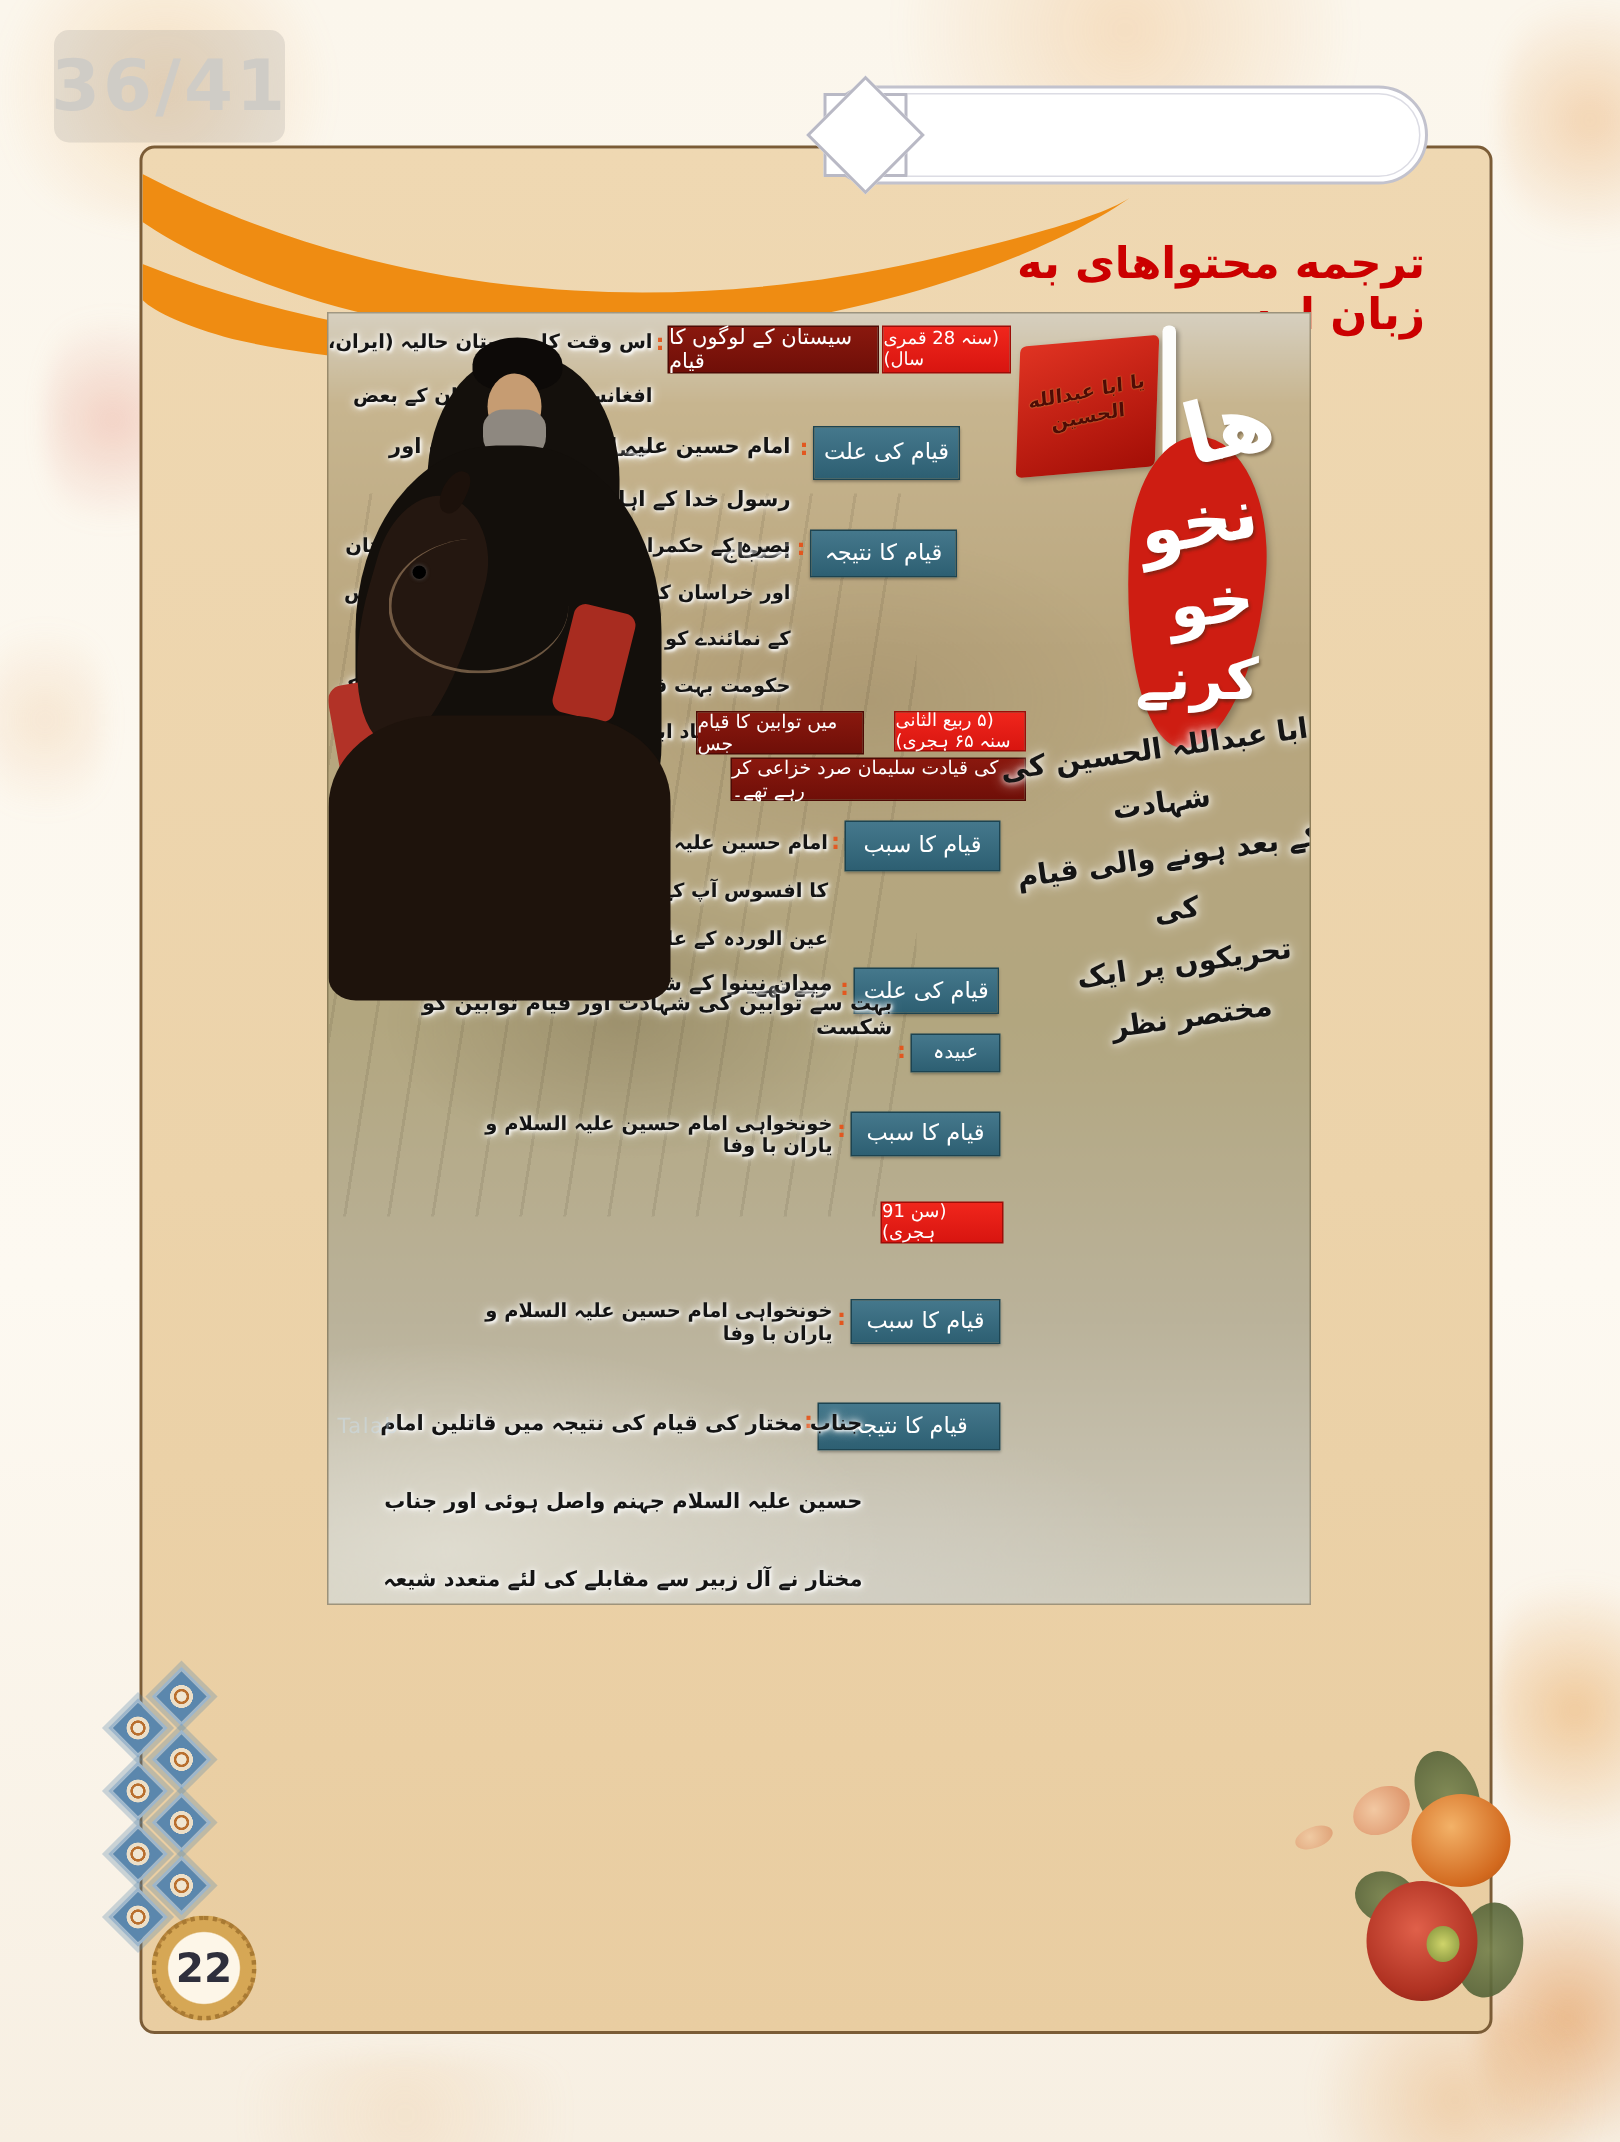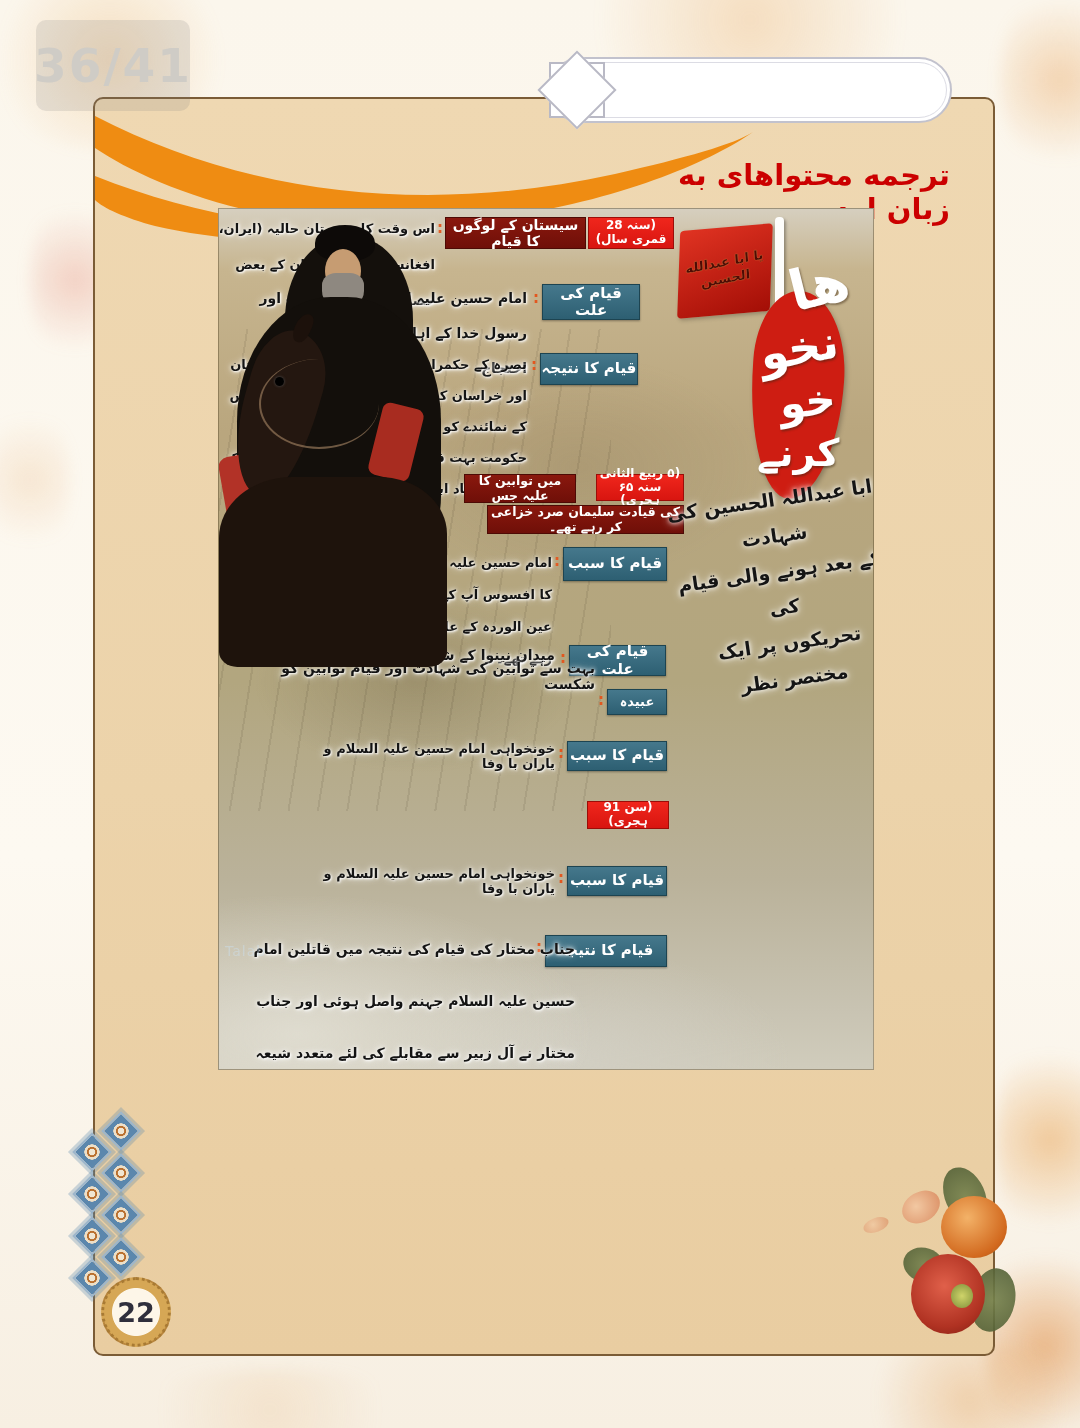--- a/index.html
+++ b/index.html
@@ -7,21 +7,21 @@
   #stage{position:relative;width:1080px;height:1428px;overflow:hidden;
          background:linear-gradient(180deg,#fbf6ec 0%,#fdf9f1 60%,#f7efe2 100%);
          font-family:"DejaVu Sans",sans-serif;}
   .abs{position:absolute;}
   .blob{position:absolute;border-radius:50%;filter:blur(7px);pointer-events:none;}
 
   
   #page{left:93px;top:97px;width:902px;height:1259px;border:2px solid #7b5c36;border-radius:10px;
         background:linear-gradient(180deg,#efd8b2 0%,#ecd3aa 55%,#e9cda1 100%);}
   
-  #counter{left:36px;top:20px;width:154px;height:91px;background:rgba(125,125,125,.18);
+  #counter{left:36px;top:20px;width:154px;height:75px;background:rgba(125,125,125,.18);
            border-radius:10px;color:#cfccc6;font-size:47px;font-weight:bold;
            display:flex;align-items:center;justify-content:center;letter-spacing:2px;}
   
   #banner{left:548px;top:57px;width:404px;height:66px;background:#fff;border:2px solid #c2c2cd;border-radius:34px;}
   #banner:after{content:"";position:absolute;inset:3px;border:1px solid #dcdce4;border-radius:30px;}
   .star{left:549px;top:62px;width:56px;height:56px;background:#fff;border:2px solid #b9b9c5;}
   .star.s2{transform:rotate(45deg);}
   .star.s3{width:44px;height:44px;left:555px;top:68px;border:none;border-radius:50%;}
   
   #title{left:620px;top:158px;width:330px;text-align:right;color:#cb0000;font-size:29px;font-weight:bold;direction:rtl;}
@@ -33,21 +33,21 @@
       radial-gradient(420px 200px at 12% 96%, rgba(225,222,210,.9), rgba(225,222,210,0) 70%),
       radial-gradient(300px 160px at 55% 99%, rgba(210,207,196,.8), rgba(210,207,196,0) 70%),
       radial-gradient(160px 90px at 16% 40%, rgba(92,76,50,.28), transparent 70%),
       radial-gradient(230px 130px at 30% 55%, rgba(84,72,46,.22), transparent 70%),
       radial-gradient(260px 160px at 55% 30%, rgba(120,100,70,.18), transparent 70%),
       linear-gradient(180deg,#d6cfbf 0%,#c7b58f 7%,#b9a67e 26%,#b2a67f 55%,#bab29a 78%,#c8c3b2 93%,#d0ccbc 100%);}
   #poster .spears{position:absolute;left:0;top:14%;width:60%;height:56%;opacity:.5;
       background:repeating-linear-gradient(99deg,transparent 0 27px, rgba(66,55,35,.22) 27px 29px);}
   
   .lbl{position:absolute;display:flex;align-items:center;justify-content:center;color:#fff;direction:rtl;
-       text-align:center;line-height:1.15;font-weight:bold;}
+       text-align:left;line-height:1.15;}
   .teal{background:linear-gradient(180deg,#45788c,#2d5f72);border:1px solid #1d4451;box-shadow:0 1px 2px rgba(0,0,0,.35);}
   .red{background:linear-gradient(180deg,#f0261c,#d81510);border:1px solid #9c0d08;}
   .maroon{background:linear-gradient(180deg,#8a180e,#6f0f08);border:1px solid #4d0a05;}
   .cl{position:absolute;color:#e2571f;font-weight:bold;font-size:15px;}
   .ut{position:absolute;direction:rtl;text-align:right;color:#141414;font-weight:600;
       text-shadow:0 0 4px rgba(255,255,255,.95),0 0 8px rgba(255,255,255,.85),1px 1px 2px rgba(255,255,255,.9);}
   
   #flag{left:460px;top:18px;width:92px;height:88px;background:linear-gradient(160deg,#e03322,#a30e06);
         transform:skewX(-7deg) rotate(-5deg);border-radius:4px;box-shadow:2px 2px 4px rgba(0,0,0,.25);
         display:flex;align-items:center;justify-content:center;}
@@ -138,21 +138,21 @@
 
     <div class="lbl teal" style="right:233px;top:75px;width:98px;height:36px;font-size:15px;">قیام کی علت</div>
     <span class="cl" style="right:334px;top:80px;">:</span>
     <div class="ut" style="right:346px;top:72px;width:300px;font-size:14px;line-height:35px;">امام حسین علیہ السلام کی شہادت اور رسول خدا کے اہل بیت کی اسیری پر احتجاج</div>
 
     <div class="lbl teal" style="right:235px;top:144px;width:98px;height:32px;font-size:15px;">قیام کا نتیجہ</div>
     <span class="cl" style="right:336px;top:147px;">:</span>
     <div class="ut" style="right:346px;top:140px;width:312px;font-size:13px;line-height:31px;">بصرہ کے حکمران عبید اللہ بن زیاد سے سیستان اور خراسان کی خود مختاری چھیننے کے بعد اس کے نمائندے کو بھگا دیا جس وقت عبید اللہ کی حکومت بہت قدرتمند تھی۔ عبید اللہ ابن زیاد کے نمائندے عباد ابن زیاد کا سیستان سے فرار</div>
 
     <div class="lbl red" style="right:189px;top:265px;width:88px;height:27px;font-size:12px;">(۵ ربیع الثانی سنہ ۶۵ ہجری)</div>
-    <div class="lbl maroon" style="right:297px;top:265px;width:112px;height:29px;font-size:12.5px;">میں توابین کا علیہ جس</div>
+    <div class="lbl maroon" style="right:297px;top:265px;width:112px;height:29px;font-size:12.5px;">میں توابین کا قیام جس</div>
     <div class="lbl maroon" style="right:189px;top:296px;width:197px;height:29px;font-size:12.5px;">کی قیادت سلیمان صرد خزاعی کر رہے تھے۔</div>
 
     <div class="lbl teal" style="right:206px;top:338px;width:104px;height:34px;font-size:15px;">قیام کا سبب</div>
     <span class="cl" style="right:313px;top:343px;">:</span>
     <div class="ut" style="right:321px;top:338px;width:322px;font-size:13px;line-height:32px;">امام حسین علیہ السلام کی مدد نہ کرنے پر کوفیوں کا افسوس آپ کے پیروکاروں کی تعداد ۴۰۰۰ تھی، عین الوردہ کے علاقے میں دشمن کے لشکر سے لڑ رہے تھے۔</div>
 
     <div class="lbl teal" style="right:207px;top:436px;width:97px;height:31px;font-size:15px;">قیام کی علت</div>
     <span class="cl" style="right:307px;top:440px;">:</span>
     <div class="ut" style="right:318px;top:438px;width:300px;font-size:14px;">میدان نینوا کے شہدا کے خون کا قصاص</div>
 

